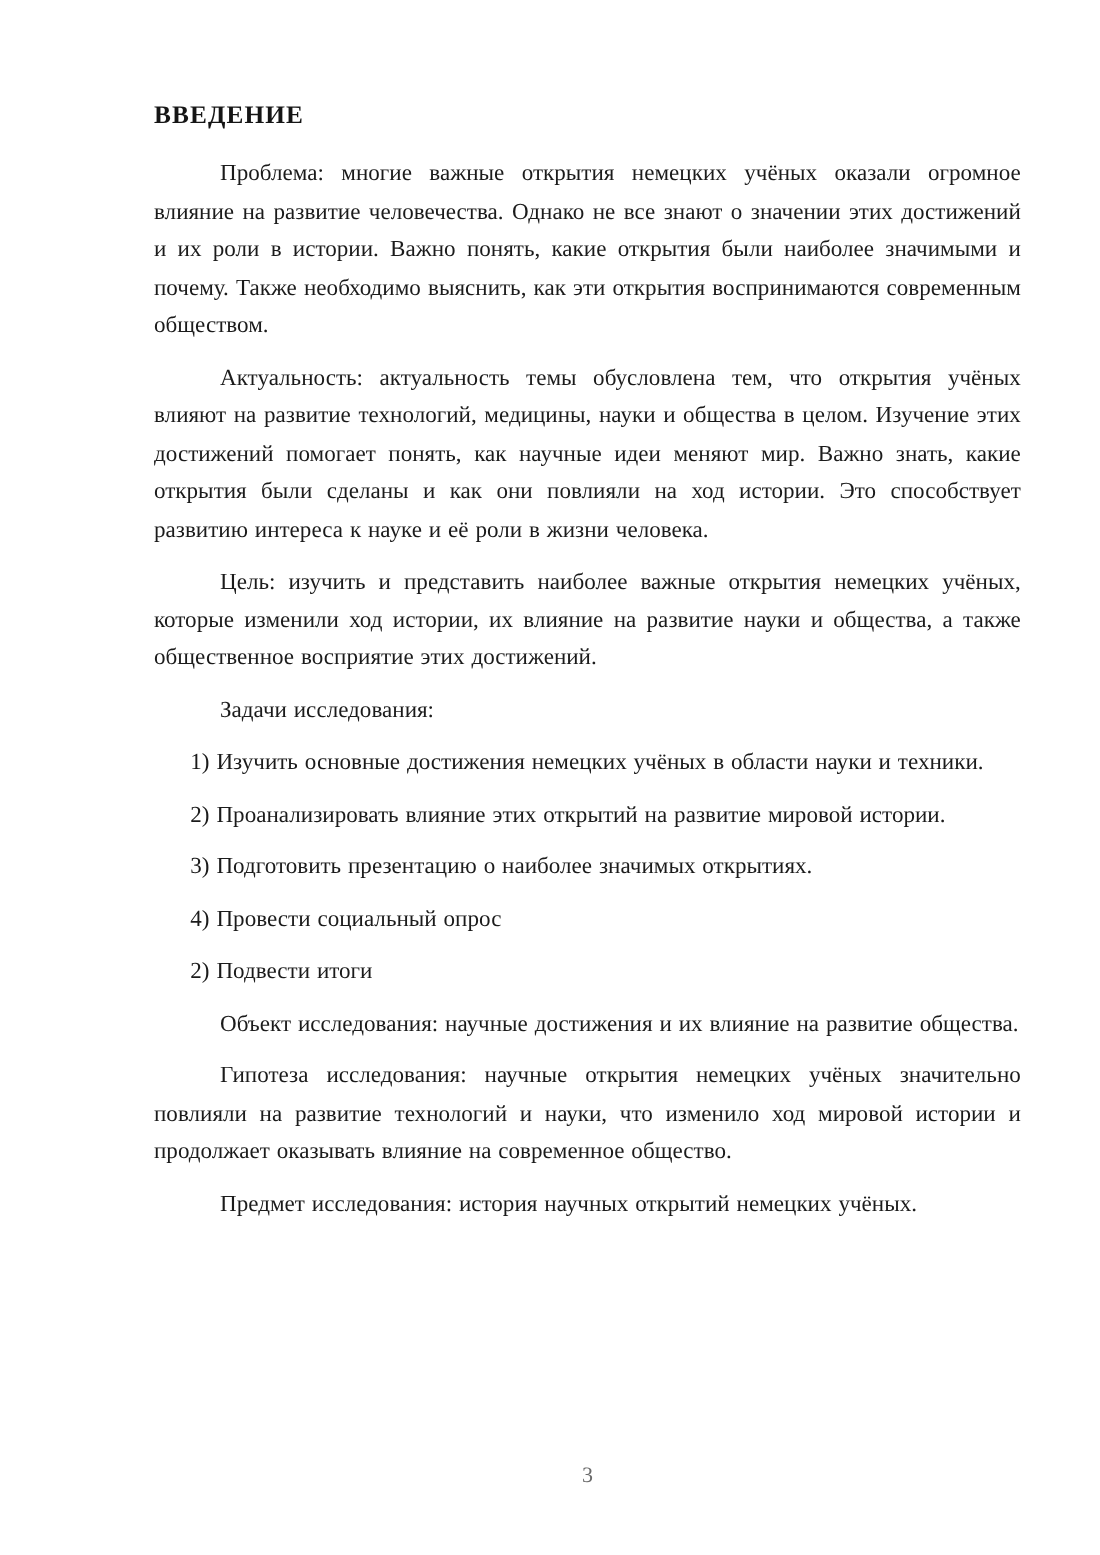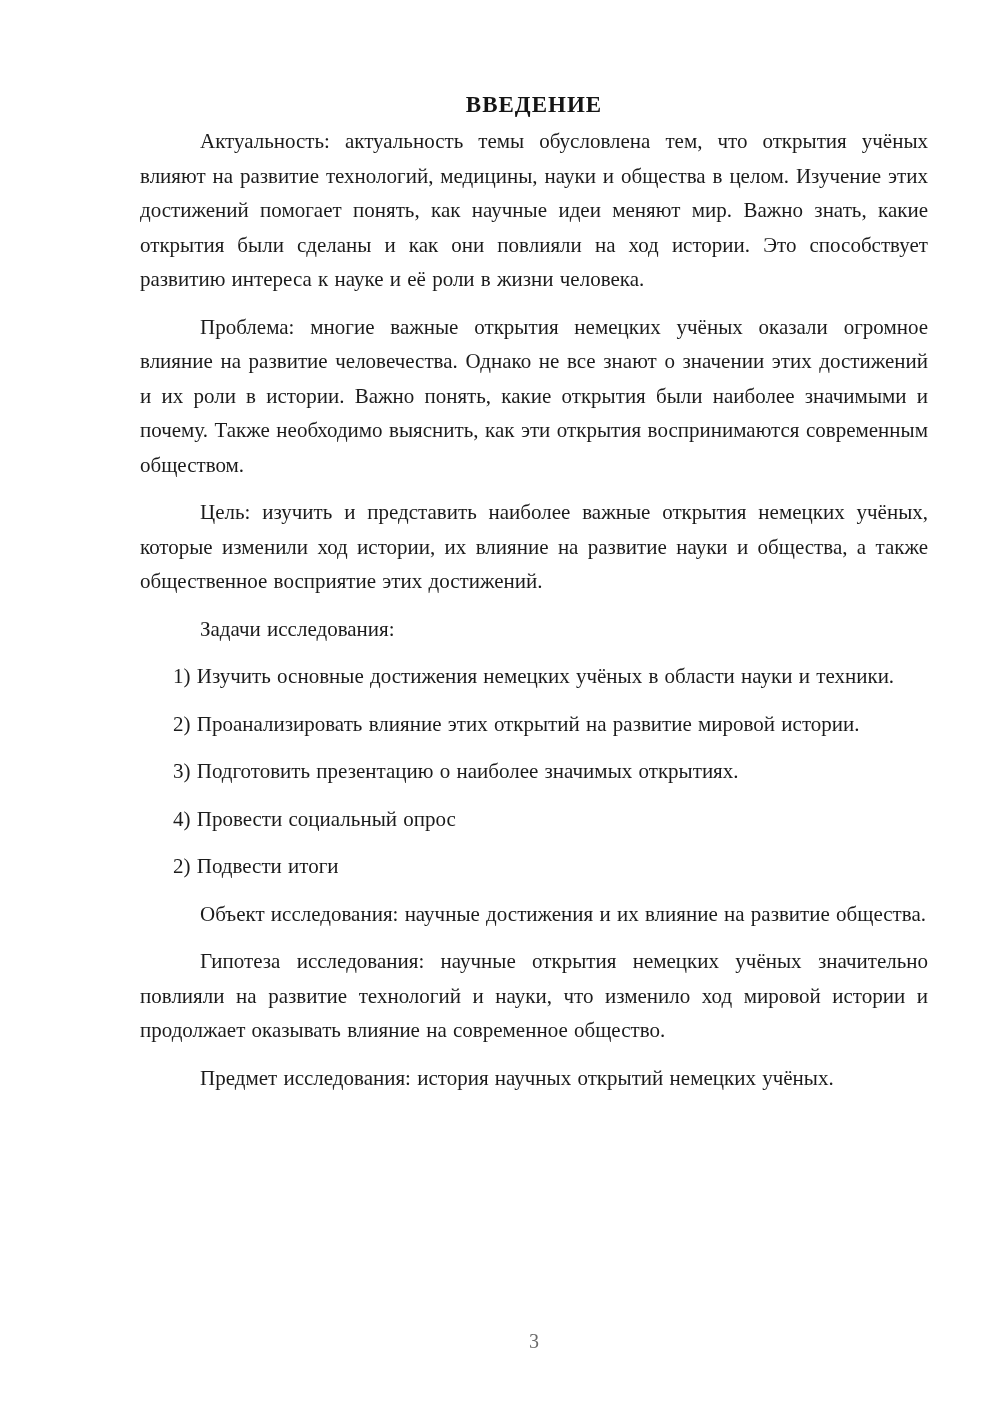--- a/index.html
+++ b/index.html
@@ -12,24 +12,23 @@
     width: 1000px;
     height: 1414px;
     background: #ffffff;
     box-sizing: border-box;
     padding: 92px 72px 0 140px;
     font-family: "Liberation Serif", "DejaVu Serif", serif;
     color: #1b1b1b;
     overflow: hidden;
   }
   .doc-title {
-    margin: 0 0 6px 0;
+    margin: 0 0 22px 0;
     font-size: 23px;
     font-weight: bold;
-    text-align: center;
     letter-spacing: 1px;
     color: #151515;
   }
   .para {
     margin: 0 0 13px 0;
     font-size: 21px;
     line-height: 34.5px;
     text-align: justify;
     text-indent: 60px;
     word-spacing: 1px;
@@ -48,23 +47,23 @@
     color: #6b6b6b;
   }
 </style>
 </head>
 <body>
 
 <div class="page">
 
   <h1 class="doc-title">ВВЕДЕНИЕ</h1>
 
+  <p class="para">Проблема: многие важные открытия немецких учёных оказали огромное влияние на развитие человечества. Однако не все знают о значении этих достижений и их роли в истории. Важно понять, какие открытия были наиболее значимыми и почему. Также необходимо выяснить, как эти открытия воспринимаются современным обществом.</p>
+
   <p class="para">Актуальность: актуальность темы обусловлена тем, что открытия учёных влияют на развитие технологий, медицины, науки и общества в целом. Изучение этих достижений помогает понять, как научные идеи меняют мир. Важно знать, какие открытия были сделаны и как они повлияли на ход истории. Это способствует развитию интереса к науке и её роли в жизни человека.</p>
-
-  <p class="para">Проблема: многие важные открытия немецких учёных оказали огромное влияние на развитие человечества. Однако не все знают о значении этих достижений и их роли в истории. Важно понять, какие открытия были наиболее значимыми и почему. Также необходимо выяснить, как эти открытия воспринимаются современным обществом.</p>
 
   <p class="para">Цель: изучить и представить наиболее важные открытия немецких учёных, которые изменили ход истории, их влияние на развитие науки и общества, а также общественное восприятие этих достижений.</p>
 
   <p class="para">Задачи исследования:</p>
 
   <p class="para list-item">1) Изучить основные достижения немецких учёных в области науки и техники.</p>
 
   <p class="para list-item">2) Проанализировать влияние этих открытий на развитие мировой истории.</p>
 
   <p class="para list-item">3) Подготовить презентацию о наиболее значимых открытиях.</p>

